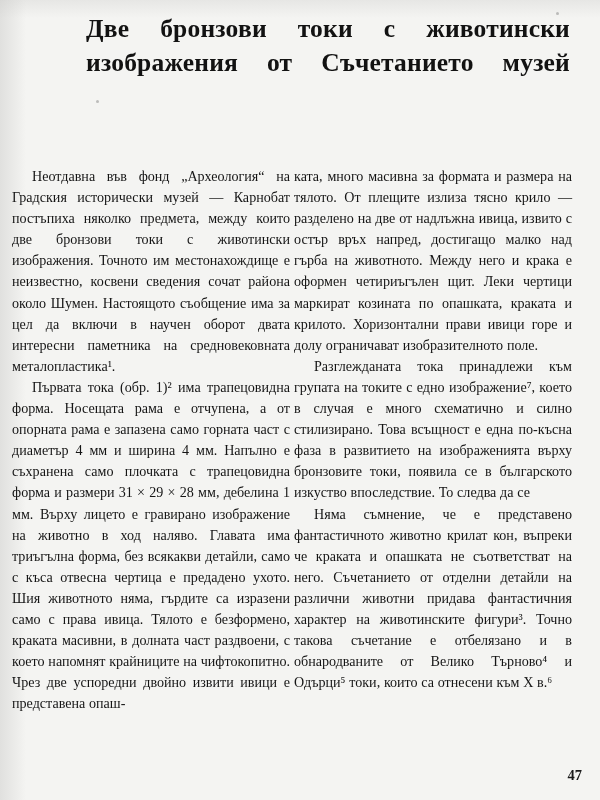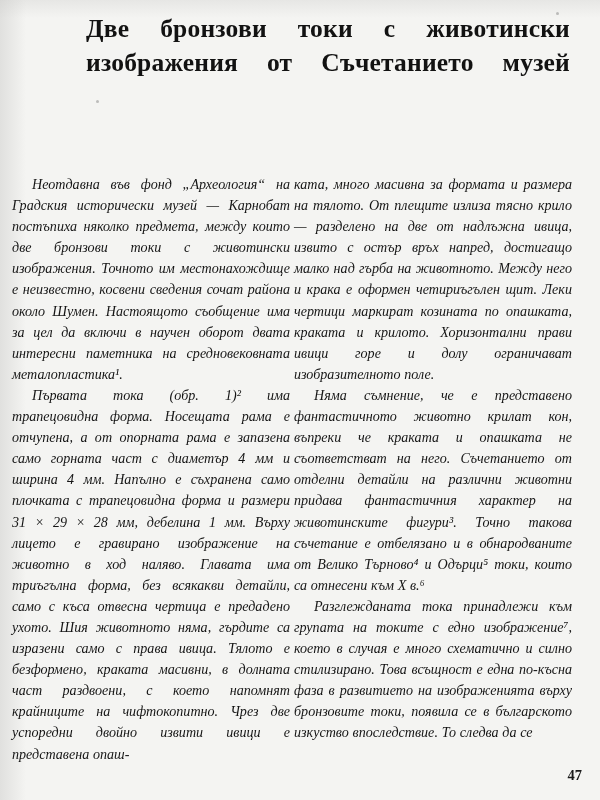--- a/index.html
+++ b/index.html
@@ -58,26 +58,25 @@
     font-family: "Liberation Serif", "DejaVu Serif", serif;
     font-size: 13.2px;
     font-weight: bold;
     letter-spacing: 2.1px;
     color: #1b1b1b;
   }
 
   
   .columns {
     position: absolute;
-    top: 174px;
+    top: 166px;
     left: 12px;
     width: 572px;
     display: flex;
     gap: 4px;
-    font-style: italic;
   }
   .col {
     width: 278px;
     font-size: 14.1px;
     line-height: 21.1px;
     text-align: justify;
     text-align-last: left;
     color: #151515;
     font-family: "Liberation Serif", "DejaVu Serif", serif;
     hyphens: manual;
@@ -126,21 +125,21 @@
 
   <div class="columns">
 
     <div class="col">
       <p>Неотдавна във фонд „Археология“ на Градския исторически музей — Карнобат постъпиха няколко предмета, между които две бронзови токи с животински изображения. Точното им местонахождище е неизвестно, косвени сведения сочат района около Шумен. Настоящото съобщение има за цел да включи в научен оборот двата интересни паметника на средновековната металопластика¹.</p>
       <p>Първата тока (обр. 1)² има трапецовидна форма. Носещата рама е отчупена, а от опорната рама е запазена само горната част с диаметър 4 мм и ширина 4 мм. Напълно е съхранена само плочката с трапецовидна форма и размери 31 × 29 × 28 мм, дебелина 1 мм. Върху лицето е гравирано изображение на животно в ход наляво. Главата има триъгълна форма, без всякакви детайли, само с къса отвесна чертица е предадено ухото. Шия животното няма, гърдите са изразени само с права ивица. Тялото е безформено, краката масивни, в долната част раздвоени, с което напомнят крайниците на чифтокопитно. Чрез две успоредни двойно извити ивици е представена опаш-</p>
     </div>
 
     <div class="col">
       <p class="cont">ката, много масивна за формата и размера на тялото. От плещите излиза тясно крило — разделено на две от надлъжна ивица, извито с остър връх напред, достигащо малко над гърба на животното. Между него и крака е оформен четириъгълен щит. Леки чертици маркират козината по опашката, краката и крилото. Хоризонтални прави ивици горе и долу ограничават изобразителното поле.</p>
+      <p>Разглежданата тока принадлежи към групата на токите с едно изображение⁷, което в случая е много схематично и силно стилизирано. Това всъщност е една по-късна фаза в развитието на изображенията върху бронзовите токи, появила се в българското изкуство впоследствие. То следва да се</p>
       <p>Няма съмнение, че е представено фантастичното животно крилат кон, въпреки че краката и опашката не съответстват на него. Съчетанието от отделни детайли на различни животни придава фантастичния характер на животинските фигури³. Точно такова съчетание е отбелязано и в обнародваните от Велико Търново⁴ и Одърци⁵ токи, които са отнесени към X в.⁶</p>
-      <p>Разглежданата тока принадлежи към групата на токите с едно изображение⁷, което в случая е много схематично и силно стилизирано. Това всъщност е една по-късна фаза в развитието на изображенията върху бронзовите токи, появила се в българското изкуство впоследствие. То следва да се</p>
     </div>
 
   </div>
 
   <div class="folio">47</div>
 
 </div>
 
 </body></html>

